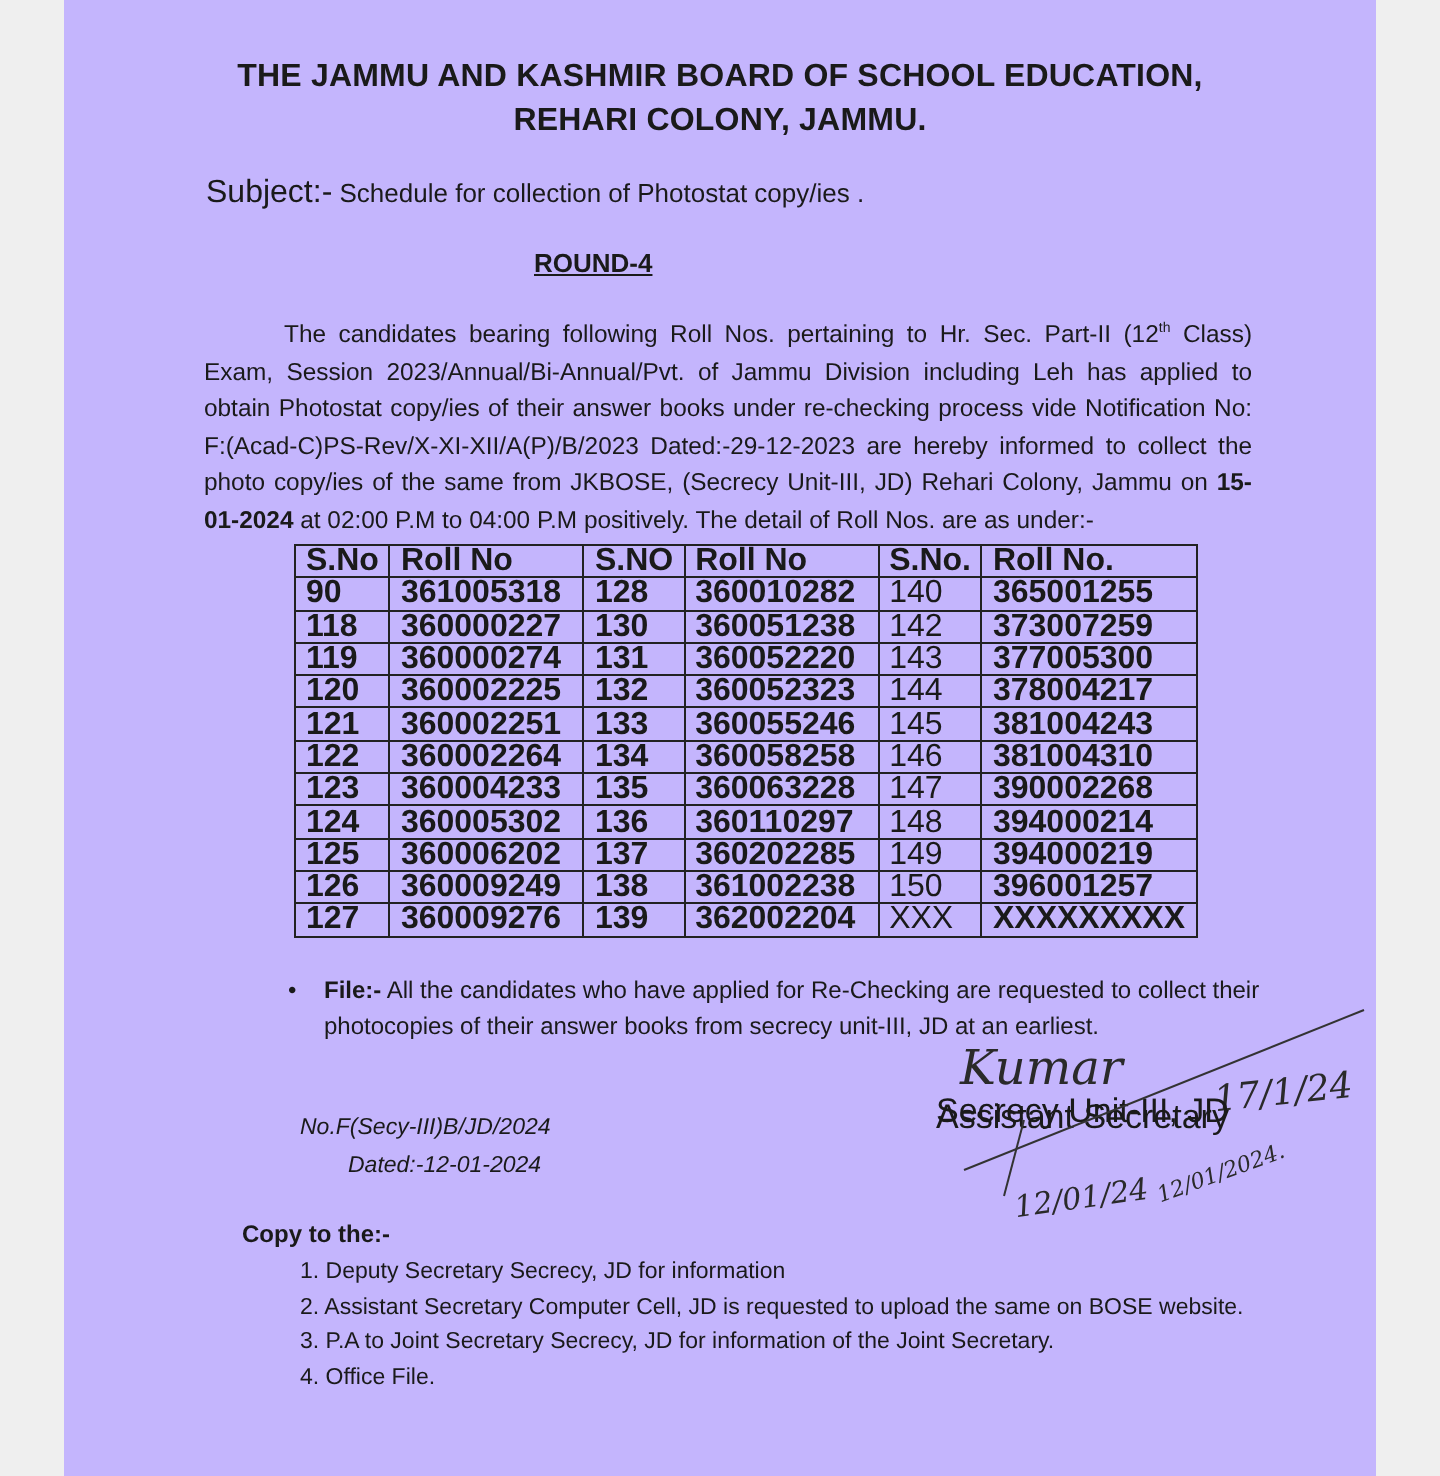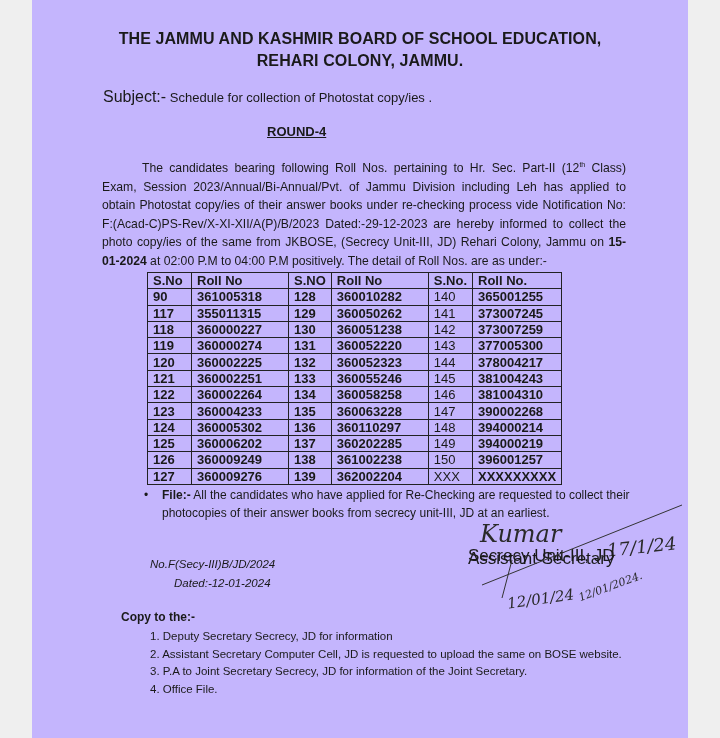--- a/index.html
+++ b/index.html
@@ -6,21 +6,21 @@
   body { width:720px; height:738px; background:#efefef; position:relative; overflow:hidden;
          font-family:"Liberation Sans", "DejaVu Sans", sans-serif; color:#1a1a1a; }
   .paper { position:absolute; left:32px; top:0; width:656px; height:738px; background:#c4b5fd; }
   .abs { position:absolute; }
   .title { left:0; width:656px; text-align:center; font-weight:bold; font-size:16px; letter-spacing:0.1px; }
   .subject { font-size:13px; }
   .subject .lbl { font-size:16px; font-weight:normal; }
   .round { font-weight:bold; font-size:13px; text-decoration:underline; }
   .para { left:70px; width:524px; font-size:12.2px; line-height:18.6px; text-align:justify; }
   .para .indent { display:inline-block; width:40px; }
-  table.roll { border-collapse:collapse; font-size:13px; font-weight:bold; }
+  table.roll { border-collapse:collapse; font-size:16px; font-weight:bold; }
   table.roll td { border:1px solid #222; height:15.3px; padding:0 5px; line-height:15px; white-space:nowrap; }
   table.roll .c1 { width:33px; } table.roll .c2 { width:86px; }
   table.roll .c3 { width:30px; } table.roll .c4 { width:86px; }
   table.roll .c5 { width:30px; font-weight:normal; } table.roll .c6 { width:74px; }
   table.roll tr.head td { font-weight:bold; }
   .note { left:130px; width:470px; font-size:12px; line-height:18px; }
   .note .bullet { position:absolute; left:-18px; top:0; }
   .ref { font-size:11.5px; line-height:18px;font-style:italic; }
   .sig { font-size:17px; line-height:18px; }
   .copyto { font-weight:bold; font-size:12px; }
@@ -57,28 +57,20 @@
           <td class="c5" style="font-weight:bold;">S.No.</td>
           <td class="c6">Roll No.</td>
         </tr>
       <tr>
             <td class="c1">90</td>
             <td class="c2">361005318</td>
             <td class="c3">128</td>
             <td class="c4">360010282</td>
             <td class="c5">140</td>
             <td class="c6">365001255</td>
-          </tr>
-          <tr>
-            <td class="c1">117</td>
-            <td class="c2">355011315</td>
-            <td class="c3">129</td>
-            <td class="c4">360050262</td>
-            <td class="c5">141</td>
-            <td class="c6">373007245</td>
           </tr>
           <tr>
             <td class="c1">118</td>
             <td class="c2">360000227</td>
             <td class="c3">130</td>
             <td class="c4">360051238</td>
             <td class="c5">142</td>
             <td class="c6">373007259</td>
           </tr>
           <tr>

